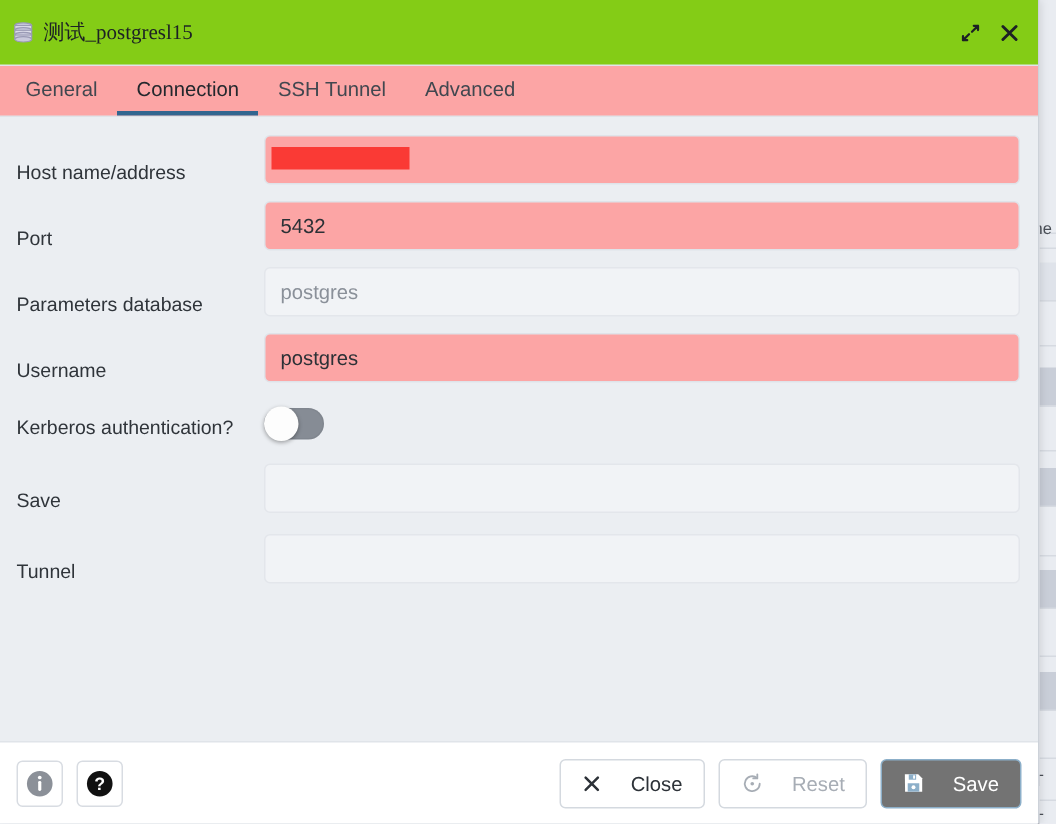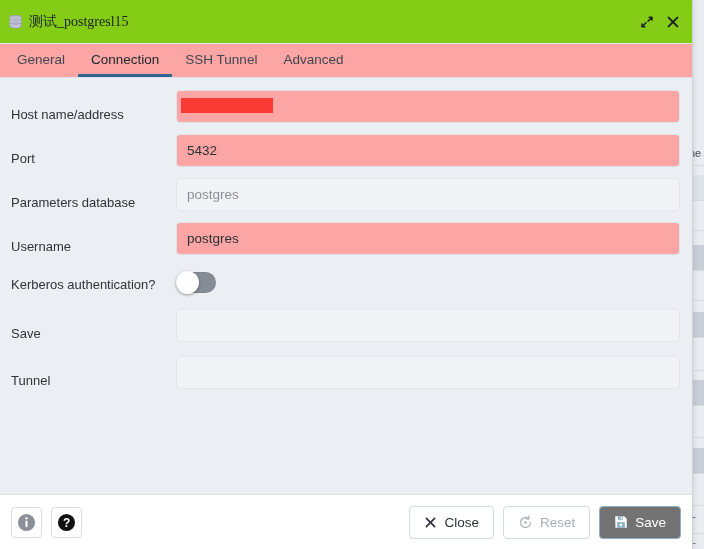--- a/index.html
+++ b/index.html
@@ -235,21 +235,21 @@
     margin-right: 9px;
     padding: 0;
   }
   .btn {
     height: 33px;
     border-radius: 4px;
     border: 1px solid #d4d9df;
     background: #ffffff;
     display: flex;
     align-items: center;
-    gap: 7px;
+    gap: 19px;
     padding: 0 14px;
     margin-left: 9px;
     font-family: "Liberation Sans", sans-serif;
     font-size: 13.5px;
     color: #2d3238;
     cursor: pointer;
   }
   .btn.disabled { color: #a7adb5; cursor: default; }
   .btn.primary {
     background: #737373;

